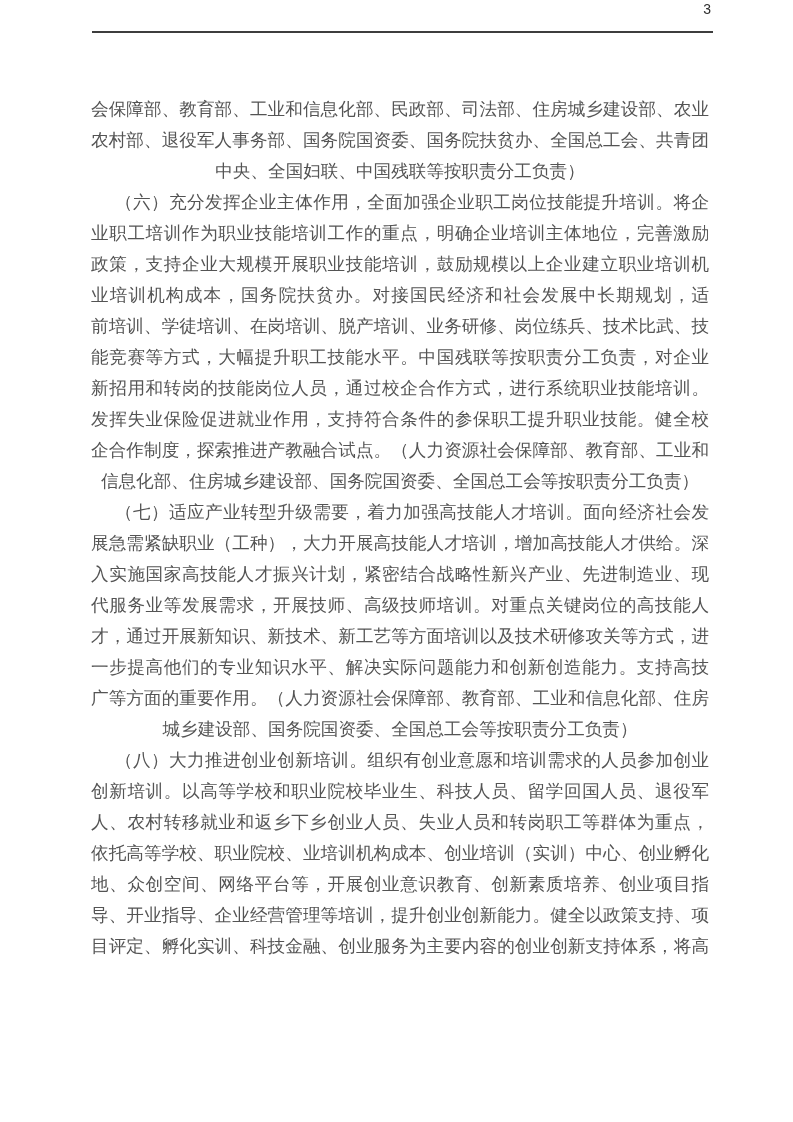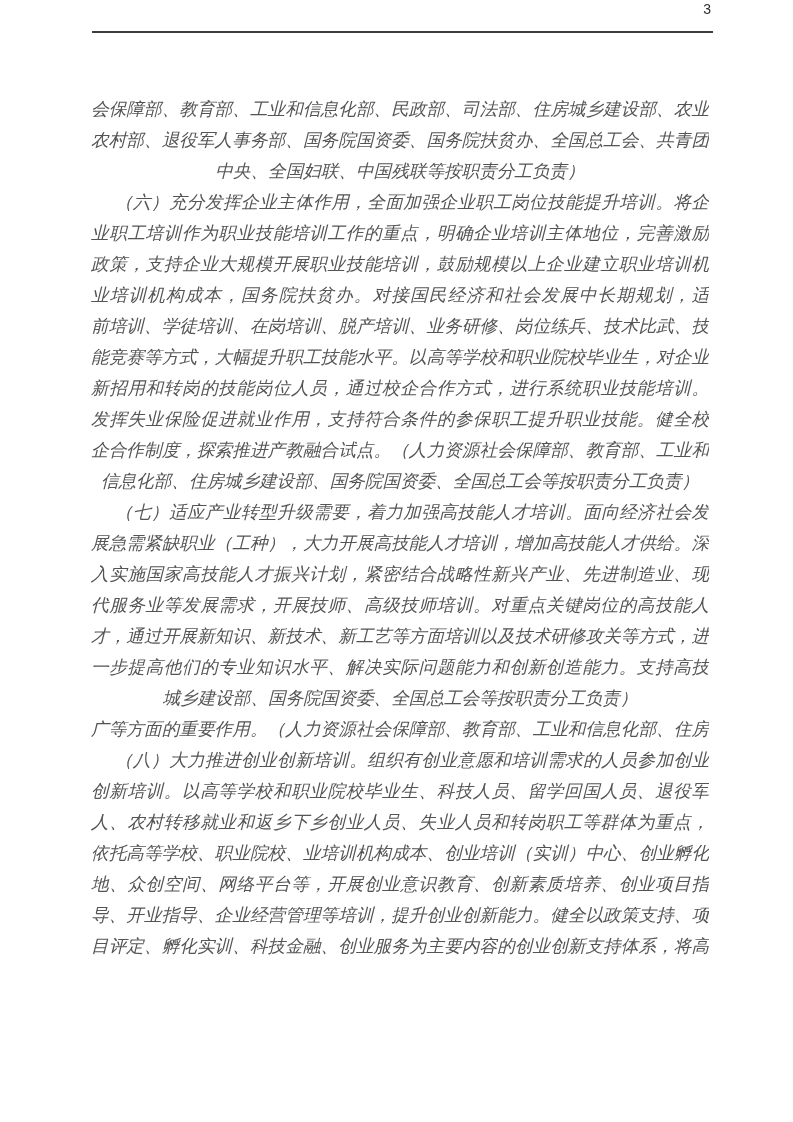--- a/index.html
+++ b/index.html
@@ -33,21 +33,20 @@
     height: 2px;
     background: var(--rule-color, #3d3d3d);
   }
   .doc-body {
     position: absolute;
     left: 91px;
     top: 94px;
     width: 618px;
     color: var(--text-color, #545454);
     font-size: 17.6px;
-    font-style: italic;
   }
   .paragraph {
     margin: 0;
     padding: 0;
   }
   .line {
     height: 31px;
     line-height: 31px;
     overflow: hidden;
     text-align: center;
@@ -71,35 +70,35 @@
         <div class="line just">会保障部、教育部、工业和信息化部、民政部、司法部、住房城乡建设部、农业</div>
         <div class="line just">农村部、退役军人事务部、国务院国资委、国务院扶贫办、全国总工会、共青团</div>
         <div class="line">中央、全国妇联、中国残联等按职责分工负责）</div>
       </div>
       <div class="paragraph">
         <div class="line indent just">（六）充分发挥企业主体作用，全面加强企业职工岗位技能提升培训。将企</div>
         <div class="line just">业职工培训作为职业技能培训工作的重点，明确企业培训主体地位，完善激励</div>
         <div class="line just">政策，支持企业大规模开展职业技能培训，鼓励规模以上企业建立职业培训机</div>
         <div class="line just">业培训机构成本，国务院扶贫办。对接国民经济和社会发展中长期规划，适</div>
         <div class="line just">前培训、学徒培训、在岗培训、脱产培训、业务研修、岗位练兵、技术比武、技</div>
-        <div class="line just">能竞赛等方式，大幅提升职工技能水平。以高等学校和职业院校毕业生，对企业</div>
+        <div class="line just">能竞赛等方式，大幅提升职工技能水平。中国残联等按职责分工负责，对企业</div>
         <div class="line just">新招用和转岗的技能岗位人员，通过校企合作方式，进行系统职业技能培训。</div>
         <div class="line just">发挥失业保险促进就业作用，支持符合条件的参保职工提升职业技能。健全校</div>
         <div class="line just">企合作制度，探索推进产教融合试点。（人力资源社会保障部、教育部、工业和</div>
         <div class="line">信息化部、住房城乡建设部、国务院国资委、全国总工会等按职责分工负责）</div>
       </div>
       <div class="paragraph">
         <div class="line indent just">（七）适应产业转型升级需要，着力加强高技能人才培训。面向经济社会发</div>
         <div class="line just">展急需紧缺职业（工种），大力开展高技能人才培训，增加高技能人才供给。深</div>
         <div class="line just">入实施国家高技能人才振兴计划，紧密结合战略性新兴产业、先进制造业、现</div>
         <div class="line just">代服务业等发展需求，开展技师、高级技师培训。对重点关键岗位的高技能人</div>
         <div class="line just">才，通过开展新知识、新技术、新工艺等方面培训以及技术研修攻关等方式，进</div>
         <div class="line just">一步提高他们的专业知识水平、解决实际问题能力和创新创造能力。支持高技</div>
+        <div class="line just">广等方面的重要作用。（人力资源社会保障部、教育部、工业和信息化部、住房</div>
         <div class="line">城乡建设部、国务院国资委、全国总工会等按职责分工负责）</div>
-        <div class="line just">广等方面的重要作用。（人力资源社会保障部、教育部、工业和信息化部、住房</div>
       </div>
       <div class="paragraph">
         <div class="line indent just">（八）大力推进创业创新培训。组织有创业意愿和培训需求的人员参加创业</div>
         <div class="line just">创新培训。以高等学校和职业院校毕业生、科技人员、留学回国人员、退役军</div>
         <div class="line just">人、农村转移就业和返乡下乡创业人员、失业人员和转岗职工等群体为重点，</div>
         <div class="line just">依托高等学校、职业院校、业培训机构成本、创业培训（实训）中心、创业孵化基</div>
         <div class="line just">地、众创空间、网络平台等，开展创业意识教育、创新素质培养、创业项目指</div>
         <div class="line just">导、开业指导、企业经营管理等培训，提升创业创新能力。健全以政策支持、项</div>
         <div class="line just">目评定、孵化实训、科技金融、创业服务为主要内容的创业创新支持体系，将高</div>
       </div>

